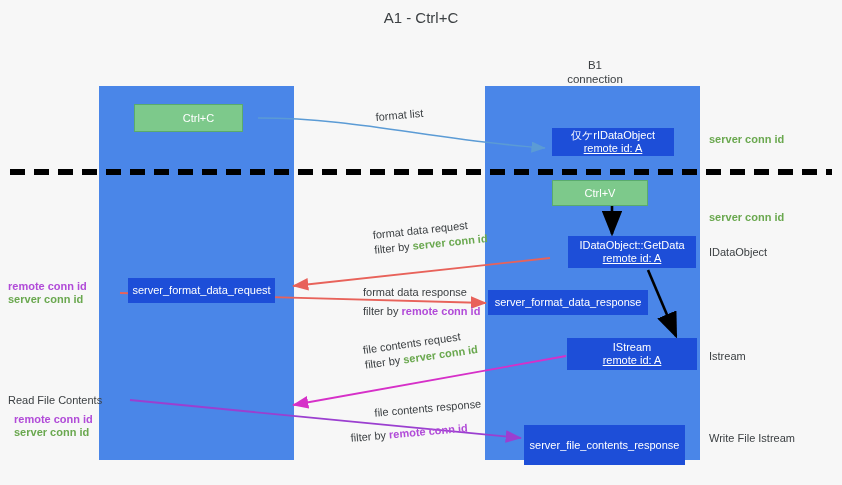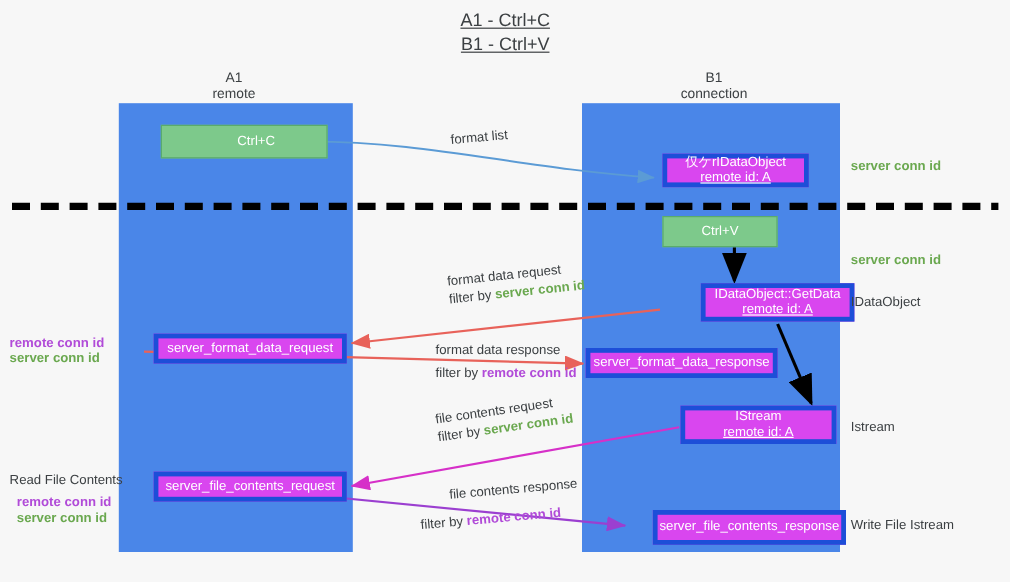--- a/index.html
+++ b/index.html
@@ -9,39 +9,39 @@
     font-family:"Liberation Sans","DejaVu Sans",sans-serif;
     color:#3c4043;
     position:relative;
     overflow:hidden;
   }
   #stage{position:absolute;inset:0;}
 
   
   .title{
     position:absolute;left:0;right:0;top:8px;
-    text-align:center;font-size:15px;line-height:20px;color:#3c4043;text-decoration:underline;
+    text-align:center;font-size:15px;line-height:20px;color:#3c4043;
   }
 
   
   .col-head{
     position:absolute;text-align:center;font-size:11.5px;line-height:14px;color:#3c4043;
   }
 
   
   .lane{position:absolute;background:#4a86e8;}
 
   
   .box{
     position:absolute;box-sizing:border-box;
     display:flex;flex-direction:column;align-items:center;justify-content:center;
     font-size:11px;line-height:13px;color:#ffffff;text-align:center;
   }
   .box.green{background:#7dc98b;border:1px solid #5aab6c;}
-  .box.orange{background:#d946ef;border:4px solid #1d4ed8;}
+  .box.orange{background:#1d4ed8;border:4px solid #1d4ed8;}
   .box .l2{font-size:11px;text-decoration:underline;}
 
   
   .side{
     position:absolute;font-size:11px;line-height:14px;white-space:nowrap;
   }
   .side.plain{color:#3c4043;}
   .c-green{color:#6aa84f;font-weight:bold;}
   .c-purple{color:#b14bd8;font-weight:bold;}
   .c-dark{color:#3c4043;}
@@ -55,27 +55,22 @@
   
   svg.ov{position:absolute;left:0;top:0;width:842px;height:485px;overflow:visible;}
 </style>
 </head>
 <body>
 
 <div id="stage">
 
   <div class="title">
     <div>A1 - Ctrl+C</div>
-    <div>B1 - Ctrl+V</div>
   </div>
 
-  <div class="col-head" style="left:130px;top:58px;width:130px;">
-    <div>A1</div>
-    <div>remote</div>
-  </div>
   <div class="col-head" style="left:530px;top:58px;width:130px;">
     <div>B1</div>
     <div>connection</div>
   </div>
 
   <div class="lane" style="left:99px;top:86px;width:195px;height:374px;"></div>
   <div class="lane" style="left:485px;top:86px;width:215px;height:374px;"></div>
 
   <svg class="ov">
     <defs>
@@ -106,56 +101,53 @@
 
     <path d="M120,293 L486,303" fill="none" stroke="#e8625a" stroke-width="1.8" marker-end="url(#ah-red)"></path>
 
     <path d="M648,270 L676,336" fill="none" stroke="#000000" stroke-width="2.6" marker-end="url(#ah-black)"></path>
 
     <path d="M566,356 L293,405" fill="none" stroke="#d630c8" stroke-width="1.8" marker-end="url(#ah-magenta)"></path>
 
     <path d="M130,400 L521,438" fill="none" stroke="#9b3fd0" stroke-width="1.8" marker-end="url(#ah-purple)"></path>
   </svg>
 
-  <div class="box green" style="left:134px;top:104px;width:139px;height:28px;padding-left:20px;">
+  <div class="box green" style="left:134px;top:104px;width:109px;height:28px;padding-left:20px;">
     <div>Ctrl+C</div>
   </div>
 
   <div class="box orange" style="left:552px;top:128px;width:122px;height:28px;">
     <div>仅ケrIDataObject</div>
     <div class="l2">remote id: A</div>
   </div>
 
   <div class="box green" style="left:552px;top:180px;width:96px;height:26px;">
     <div>Ctrl+V</div>
   </div>
 
-  <div class="box orange" style="left:584px;top:236px;width:128px;height:32px;">
+  <div class="box orange" style="left:568px;top:236px;width:128px;height:32px;">
     <div>IDataObject::GetData</div>
     <div class="l2">remote id: A</div>
   </div>
 
   <div class="box orange" style="left:567px;top:338px;width:130px;height:32px;">
     <div>IStream</div>
     <div class="l2">remote id: A</div>
   </div>
 
-  <div class="box orange" style="left:128px;top:278px;width:161px;height:25px;">
+  <div class="box orange" style="left:128px;top:278px;width:147px;height:25px;">
     <div>server_format_data_request</div>
   </div>
 
   <div class="box orange" style="left:488px;top:290px;width:160px;height:25px;">
     <div>server_format_data_response</div>
   </div>
 
-  <div class="box orange" style="left:128px;top:393px;width:161px;height:25px;">
-    <div>server_file_contents_request</div>
-  </div>
 
-  <div class="box orange" style="left:524px;top:425px;width:161px;height:29px;margin-left:20px;">
+  <div class="box orange" style="left:524px;top:425px;width:161px;height:40px;">
     <div>server_file_contents_response</div>
   </div>
 
   <div class="flab rot" style="left:375px;top:110px;transform:rotate(-5deg);">
     <span>format list</span>
   </div>
 
   <div class="flab rot" style="left:372px;top:228px;transform:rotate(-6deg);">
     <div>format data request</div>
     <div>

